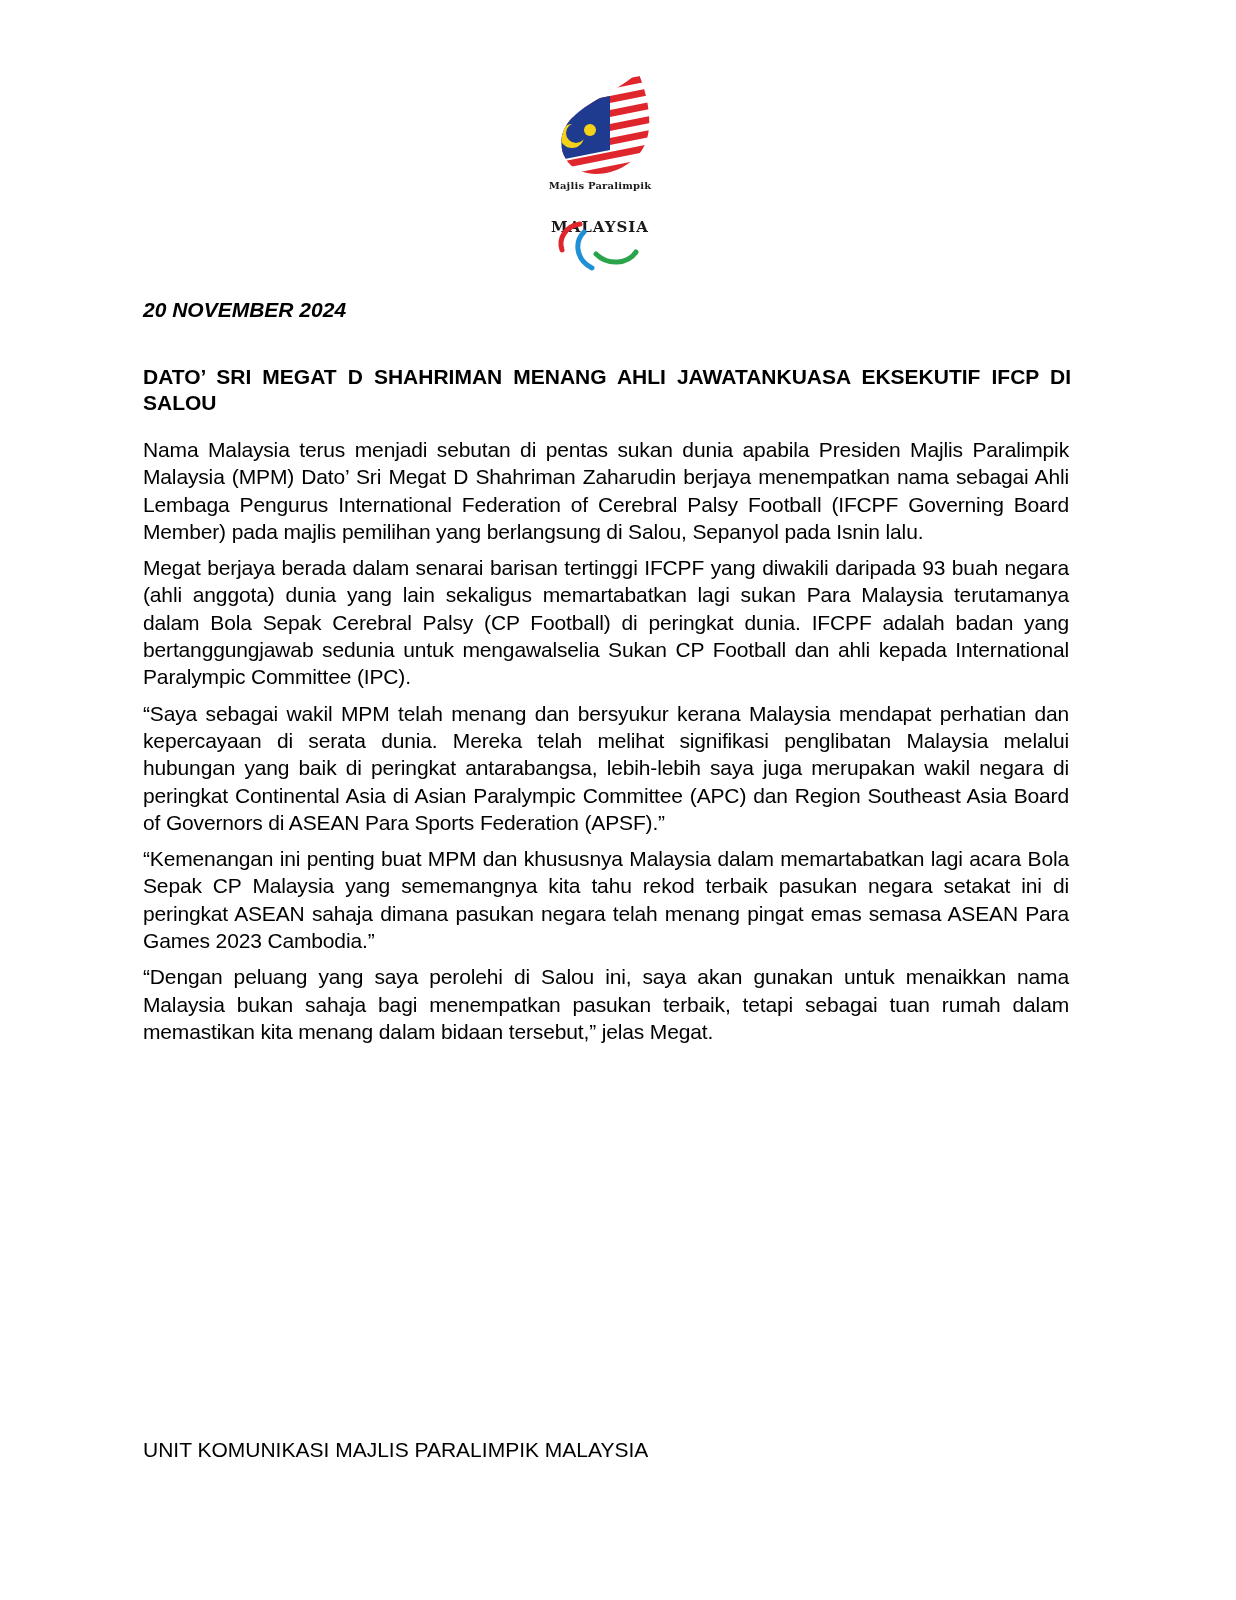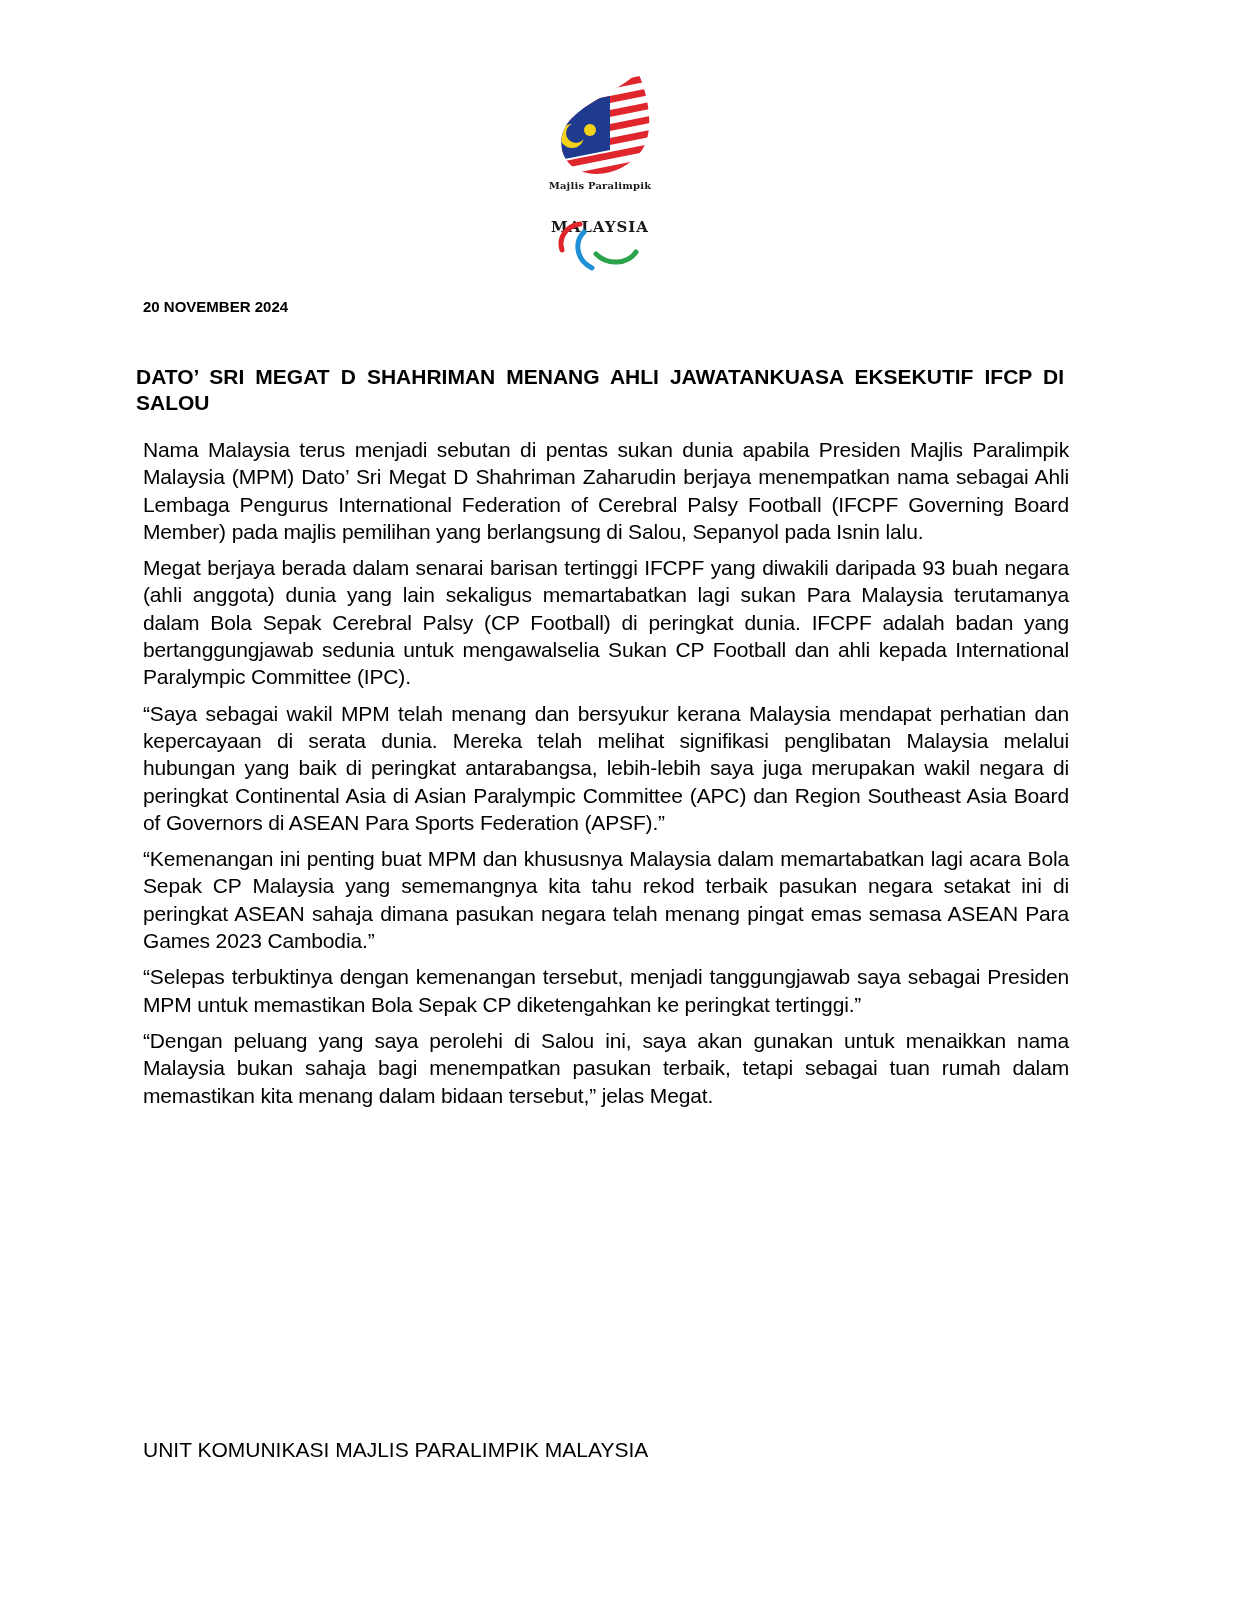--- a/index.html
+++ b/index.html
@@ -6,22 +6,22 @@
     body { width: 1236px; height: 1600px; position: relative; overflow: hidden; }
     .page { position: absolute; left: 0; top: 0; width: 1236px; height: 1600px; background: #fff; }
     .logo { position: absolute; left: 530px; top: 70px; width: 140px; height: 210px; }
     .logo-org-small { position: absolute; left: 0; top: 110px; width: 140px; text-align: center;
       font-family: "DejaVu Serif", serif; font-weight: bold; font-size: 10px; color: #1a1a1a; letter-spacing: 0.2px; }
     .logo-org-big { position: absolute; left: 0; top: 122px; width: 140px; text-align: center;
       font-family: "DejaVu Serif", serif; font-weight: bold; font-size: 15px; color: #1a1a1a; letter-spacing: 1px; margin-top: 26px; }
     .flag { position: absolute; left: 20px; top: 0; width: 100px; height: 112px; }
     .agitos { position: absolute; left: 22px; top: 148px; width: 90px; height: 60px; }
     .text { font-family: "Liberation Sans", sans-serif; color: #000; }
-    .date { position: absolute; left: 143px; top: 298px; font-size: 15px; font-weight: bold; }
-    .headline { position: absolute; left: 136px; top: 364px; width: 928px; font-size: 21px; font-weight: bold;
+    .date { position: absolute; left: 143px; top: 298px; font-size: 21px; font-weight: bold; font-style: italic; }
+    .headline { position: absolute; left: 143px; top: 364px; width: 928px; font-size: 21px; font-weight: bold;
       line-height: 26px; text-align: justify; text-align-last: left; }
     .body { position: absolute; left: 143px; top: 428px; width: 926px; }
     .para { font-size: 21px; line-height: 27.3px; text-align: justify; margin: 8px 0 9px 0;
       font-stretch: condensed; letter-spacing: -0.15px; }
     .footer { position: absolute; left: 143px; top: 1438px; font-size: 21px; font-weight: normal; }
   </style>
 </head>
 <body>
 
 <div class="page">
@@ -62,18 +62,17 @@
 
   <div class="text date">20 NOVEMBER 2024</div>
 
   <div class="text headline">DATO’ SRI MEGAT D SHAHRIMAN MENANG AHLI JAWATANKUASA EKSEKUTIF IFCP DI SALOU</div>
 
   <div class="text body">
     <p class="para">Nama Malaysia terus menjadi sebutan di pentas sukan dunia apabila Presiden Majlis Paralimpik Malaysia (MPM) Dato’ Sri Megat D Shahriman Zaharudin berjaya menempatkan nama sebagai Ahli Lembaga Pengurus International Federation of Cerebral Palsy Football (IFCPF Governing Board Member) pada majlis pemilihan yang berlangsung di Salou, Sepanyol pada Isnin lalu.</p>
     <p class="para">Megat berjaya berada dalam senarai barisan tertinggi IFCPF yang diwakili daripada 93 buah negara (ahli anggota) dunia yang lain sekaligus memartabatkan lagi sukan Para Malaysia terutamanya dalam Bola Sepak Cerebral Palsy (CP Football) di peringkat dunia. IFCPF adalah badan yang bertanggungjawab sedunia untuk mengawalselia Sukan CP Football dan ahli kepada International Paralympic Committee (IPC).</p>
     <p class="para">“Saya sebagai wakil MPM telah menang dan bersyukur kerana Malaysia mendapat perhatian dan kepercayaan di serata dunia. Mereka telah melihat signifikasi penglibatan Malaysia melalui hubungan yang baik di peringkat antarabangsa, lebih-lebih saya juga merupakan wakil negara di peringkat Continental Asia di Asian Paralympic Committee (APC) dan Region Southeast Asia Board of Governors di ASEAN Para Sports Federation (APSF).”</p>
     <p class="para">“Kemenangan ini penting buat MPM dan khususnya Malaysia dalam memartabatkan lagi acara Bola Sepak CP Malaysia yang sememangnya kita tahu rekod terbaik pasukan negara setakat ini di peringkat ASEAN sahaja dimana pasukan negara telah menang pingat emas semasa ASEAN Para Games 2023 Cambodia.”</p>
-    <p class="para">“Selepas terbuktinya dengan kemenangan tersebut, menjadi tanggungjawab saya sebagai Presiden MPM untuk memastikan Bola Sepak CP diketengahkan ke peringkat tertinggi.”</p>
     <p class="para">“Dengan peluang yang saya perolehi di Salou ini, saya akan gunakan untuk menaikkan nama Malaysia bukan sahaja bagi menempatkan pasukan terbaik, tetapi sebagai tuan rumah dalam memastikan kita menang dalam bidaan tersebut,” jelas Megat.</p>
   </div>
 
   <div class="text footer">UNIT KOMUNIKASI MAJLIS PARALIMPIK MALAYSIA</div>
 </div>
 
 </body></html>

